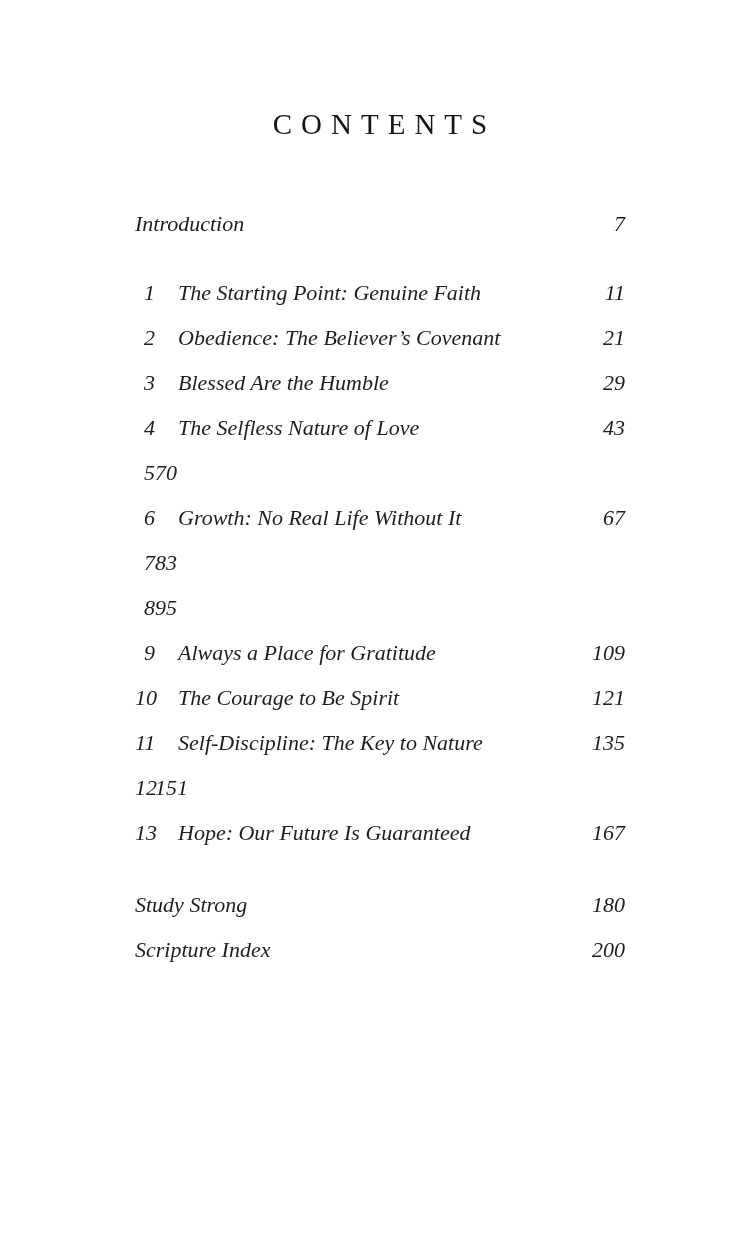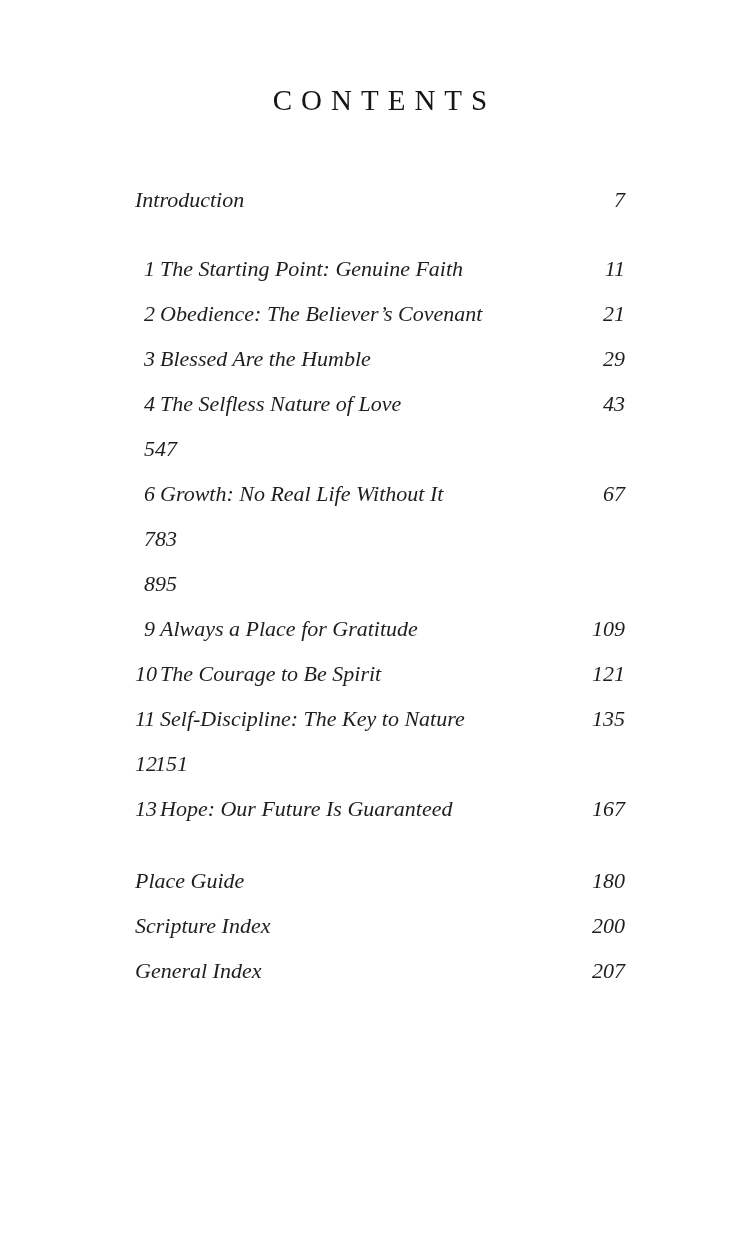--- a/index.html
+++ b/index.html
@@ -8,21 +8,21 @@
     background: #ffffff;
   }
   .page {
     position: relative;
     width: 750px;
     height: 1250px;
     background: #ffffff;
     color: #1e1e1e;
     font-family: "Liberation Serif", serif;
     box-sizing: border-box;
-    padding-top: 84px;
+    padding-top: 108px;
     overflow: hidden;
   }
   .contents-title {
     width: 490px;
     margin: 0 125px 0 135px;
     text-align: center;
     font-size: 29px;
     font-weight: 400;
     letter-spacing: 9px;
     line-height: 32px;
@@ -45,21 +45,21 @@
     flex: 1 1 auto;
     text-align: left;
   }
   .row .num {
     flex: 0 0 auto;
     width: 20px;
     text-align: right;
   }
   .row .chapter-title {
     flex: 1 1 auto;
-    margin-left: 5px;
+    margin-left: 23px;
     text-align: left;
   }
   .row .pg {
     flex: 0 0 auto;
     text-align: right;
   }
   .front-matter { margin-top: 61px; }
   .chapter-list { margin-top: 24px; }
   .back-matter  { margin-top: 27px; }
 </style>
@@ -101,21 +101,21 @@
         </div>
 
         <div class="row">
           <span class="num">4</span>
           <span class="chapter-title">The Selfless Nature of Love</span>
           <span class="pg">43</span>
         </div>
 
         <div class="row">
           <span class="num">5</span>
-          <span class="pg">47</span>
+          <span class="pg">70</span>
         </div>
 
         <div class="row">
           <span class="num">6</span>
           <span class="chapter-title">Growth: No Real Life Without It</span>
           <span class="pg">67</span>
         </div>
 
         <div class="row">
           <span class="num">7</span>
@@ -153,29 +153,25 @@
         <div class="row">
           <span class="num">13</span>
           <span class="chapter-title">Hope: Our Future Is Guaranteed</span>
           <span class="pg">167</span>
         </div>
       </div>
 
     <div class="back-matter">
 
         <div class="row">
-          <span class="label">Place Guide</span>
+          <span class="label">Study Strong</span>
           <span class="pg">180</span>
         </div>
 
         <div class="row">
           <span class="label">Scripture Index</span>
           <span class="pg">200</span>
         </div>
 
-        <div class="row">
-          <span class="label">General Index</span>
-          <span class="pg">207</span>
-        </div>
       </div>
 
   </div>
 </div>
 
 </body></html>

